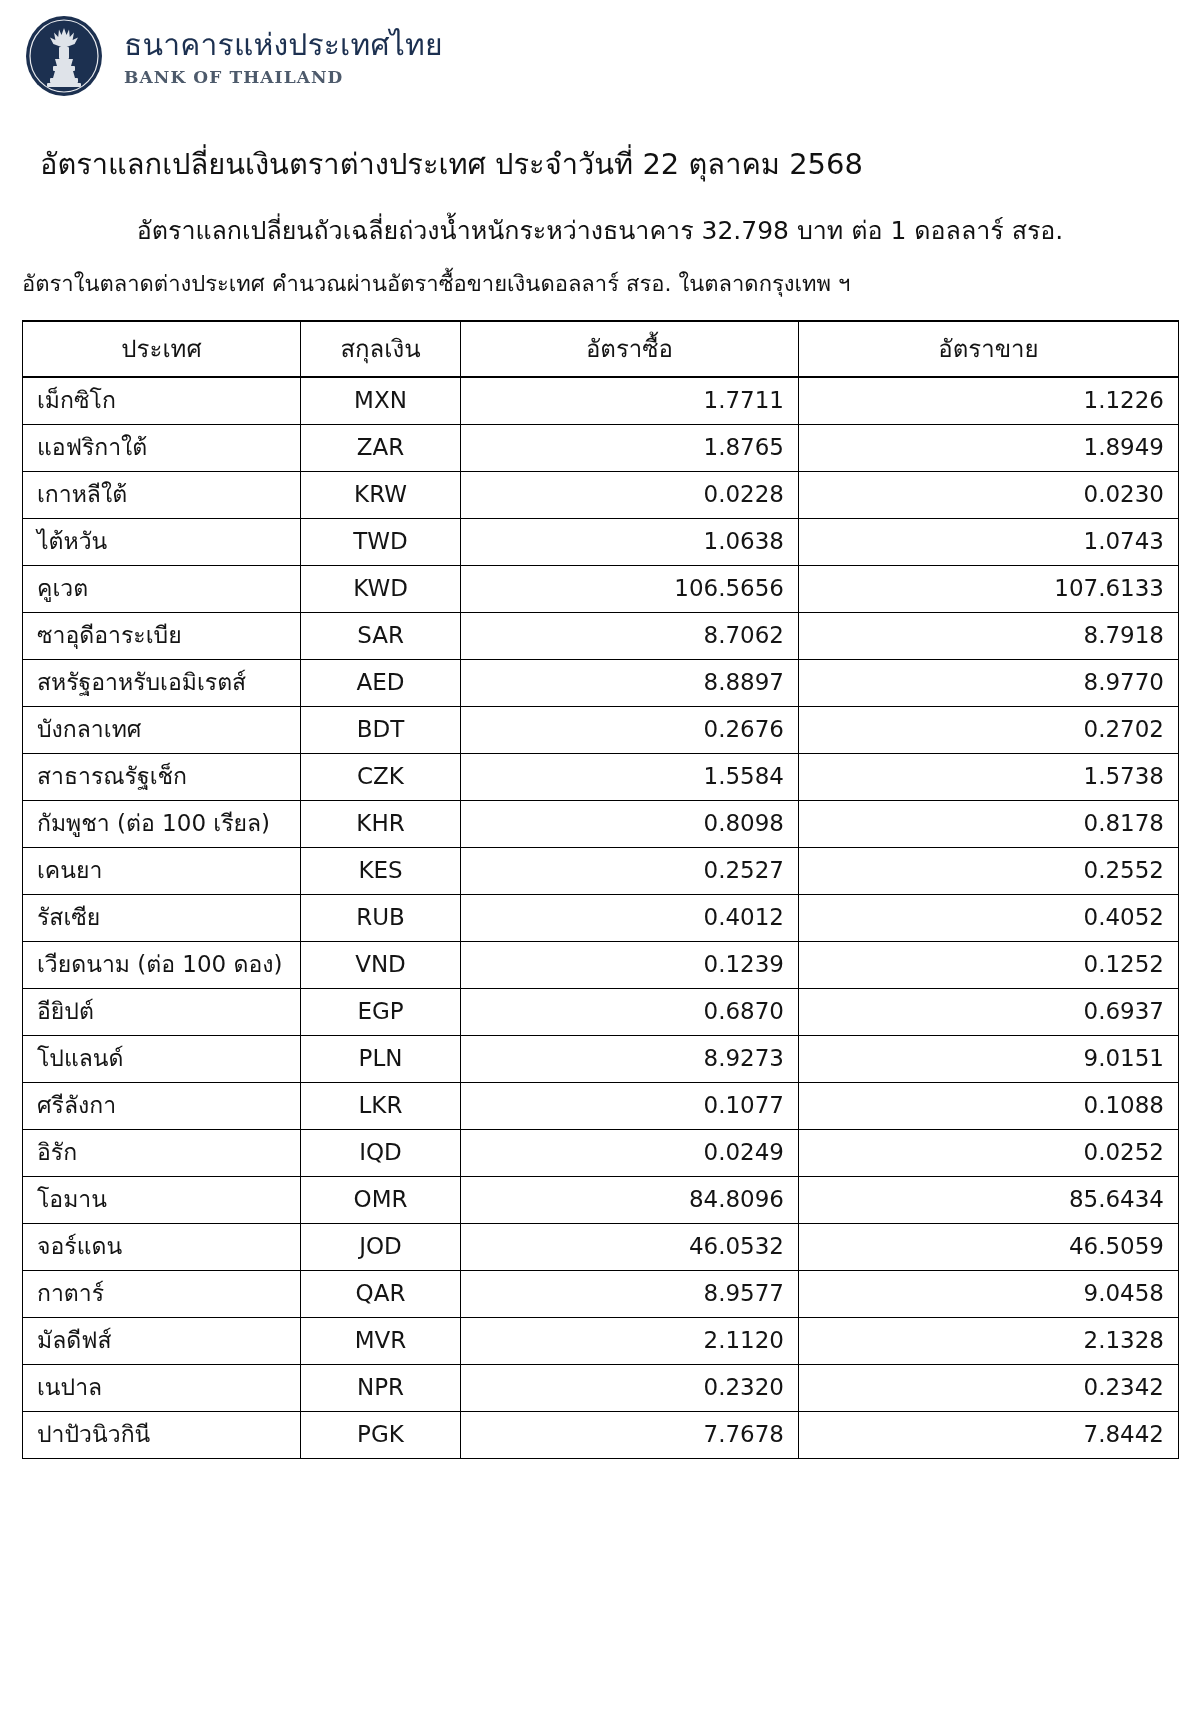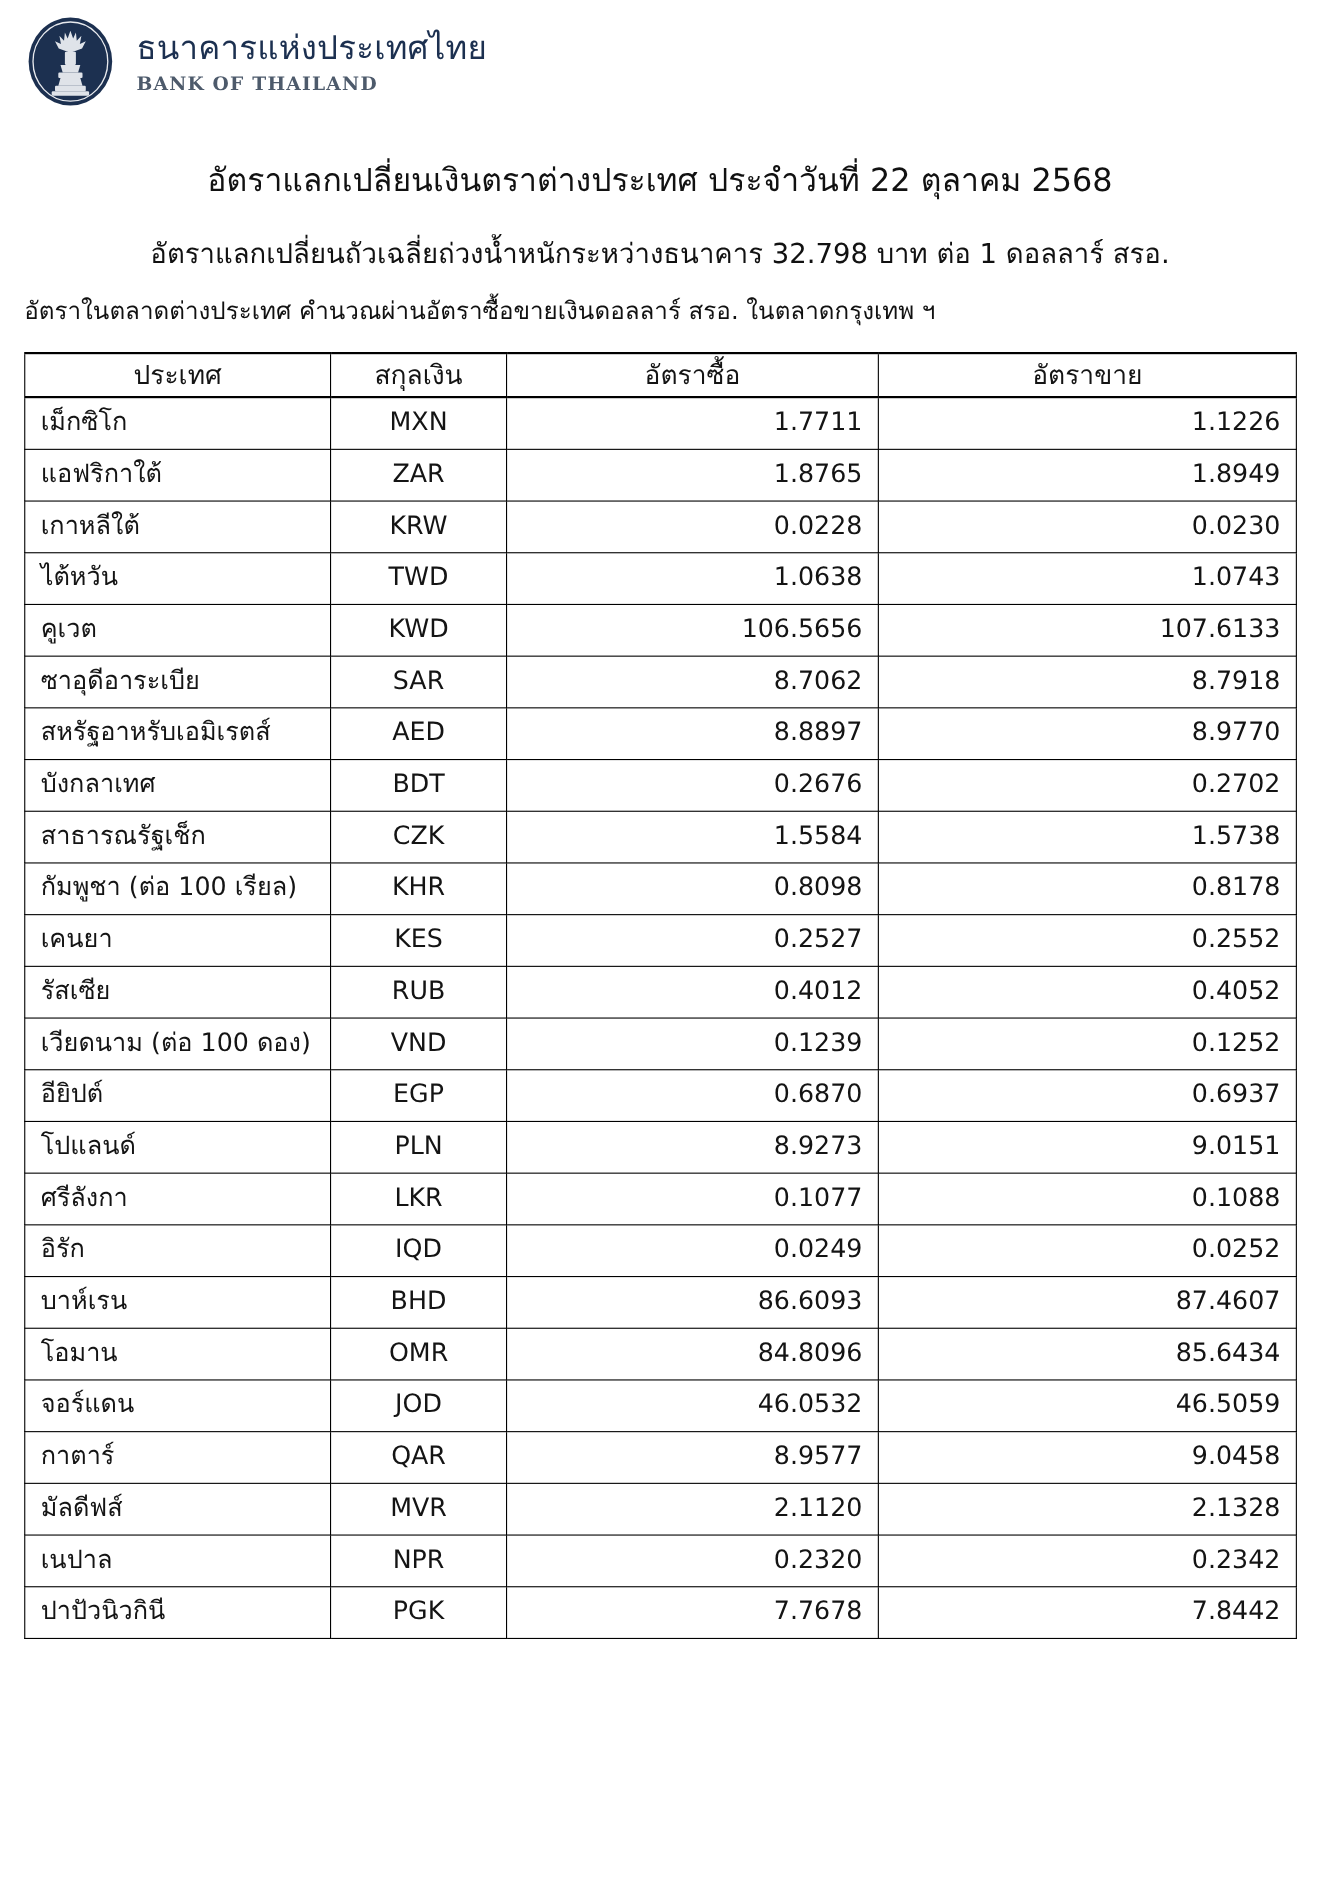--- a/index.html
+++ b/index.html
@@ -56,21 +56,20 @@
     letter-spacing: 1.1px;
     line-height: 1.3;
     margin-top: 4px;
   }
 
   
   .titles {
     padding: 26px 0 0 0;
   }
   .title-main {
-    text-align: center;
     font-size: 29px;
     font-weight: 400;
     color: #111111;
     line-height: 1.5;
     padding: 0 40px;
   }
   .title-sub {
     text-align: center;
     font-size: 25px;
     font-weight: 400;
@@ -108,21 +107,21 @@
     font-size: 23px;
     color: #141414;
     height: 47px;
     box-sizing: border-box;
     padding: 0 14px;
     line-height: 1.2;
   }
   table.fx thead th {
     text-align: center;
     font-size: 24px;
-    height: 40px;
+    height: 56px;
     border-top-width: 2px;
     border-bottom-width: 2px;
   }
   td.country { text-align: left; }
   td.currency { text-align: center; }
   td.rate { text-align: right; }
 </style>
 </head>
 <body>
 
@@ -269,26 +268,20 @@
             <td class="rate">0.1077</td>
             <td class="rate">0.1088</td>
           </tr>
           <tr>
             <td class="country">อิรัก</td>
             <td class="currency">IQD</td>
             <td class="rate">0.0249</td>
             <td class="rate">0.0252</td>
           </tr>
           <tr>
-            <td class="country">บาห์เรน</td>
-            <td class="currency">BHD</td>
-            <td class="rate">86.6093</td>
-            <td class="rate">87.4607</td>
-          </tr>
-          <tr>
             <td class="country">โอมาน</td>
             <td class="currency">OMR</td>
             <td class="rate">84.8096</td>
             <td class="rate">85.6434</td>
           </tr>
           <tr>
             <td class="country">จอร์แดน</td>
             <td class="currency">JOD</td>
             <td class="rate">46.0532</td>
             <td class="rate">46.5059</td>

